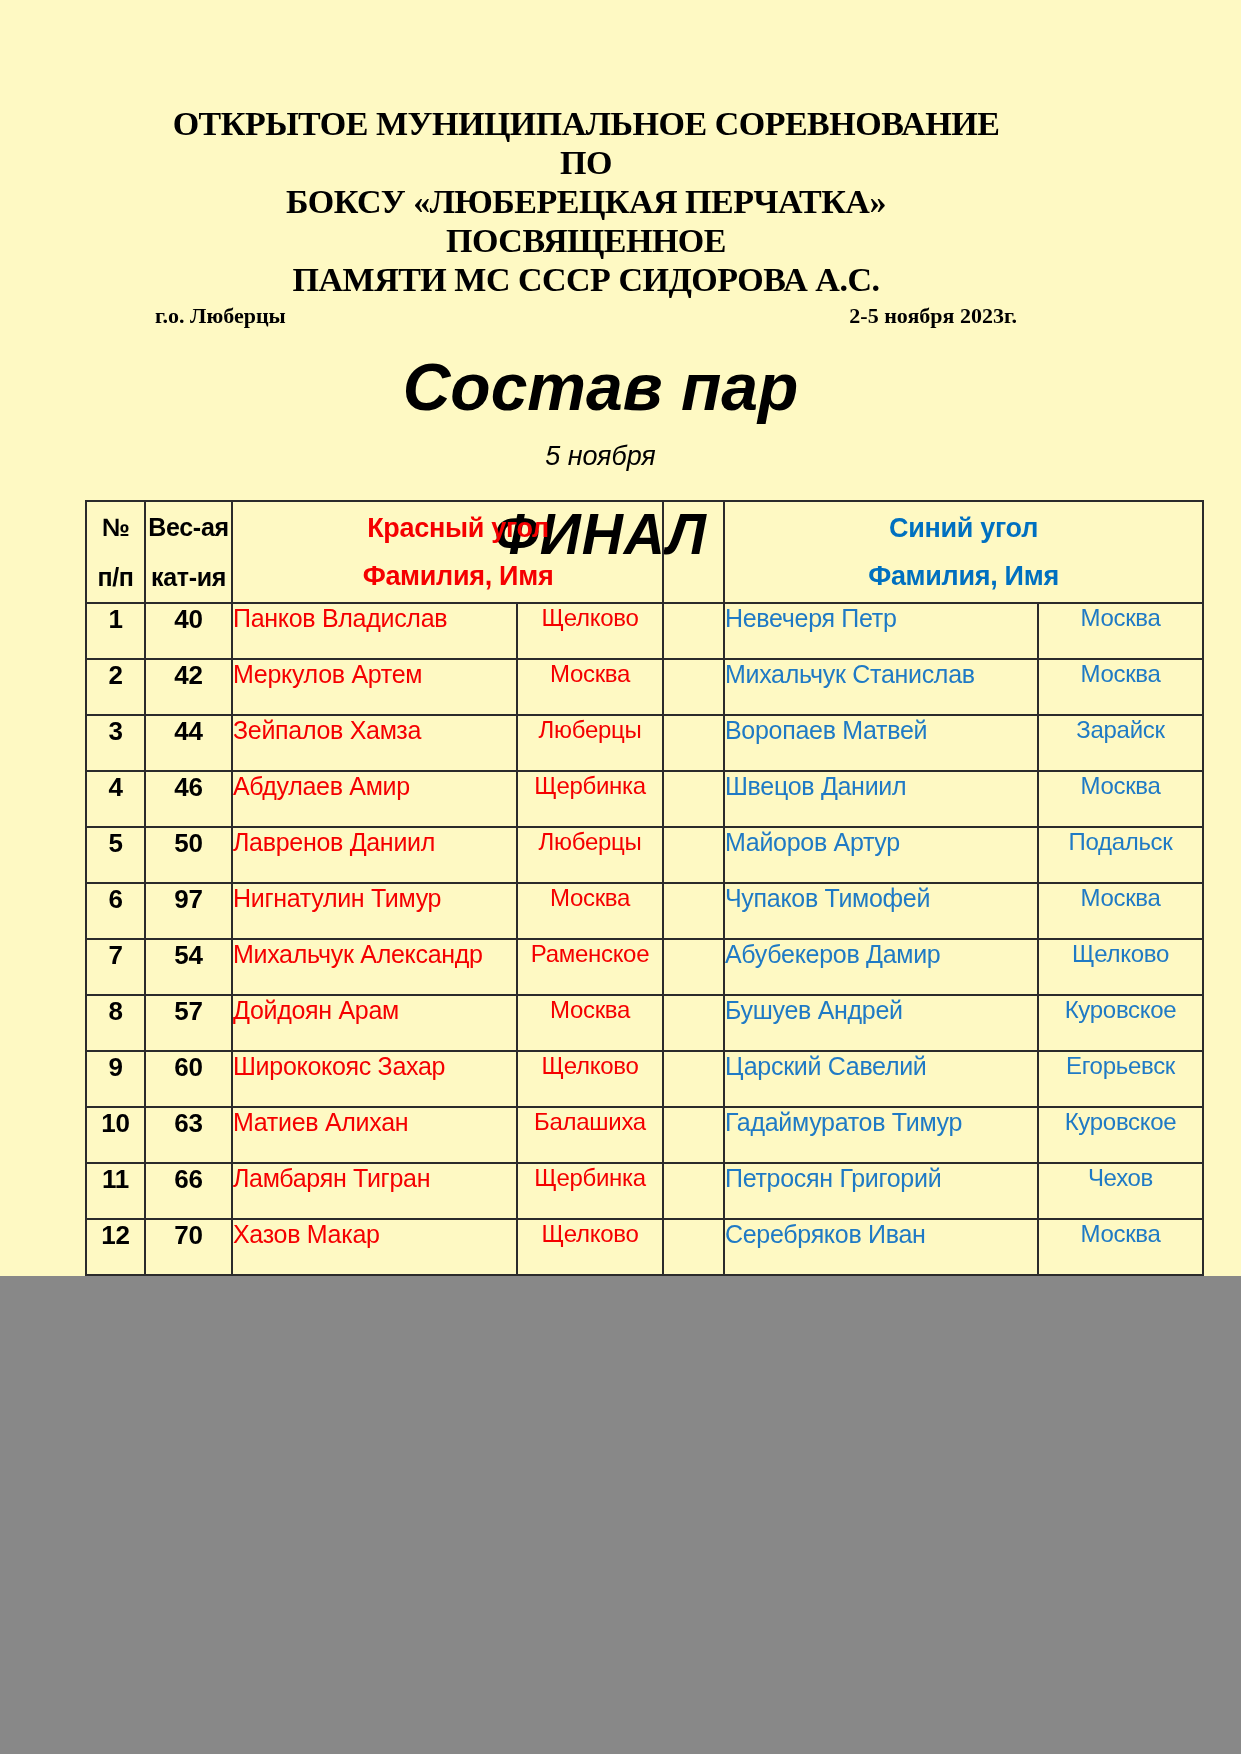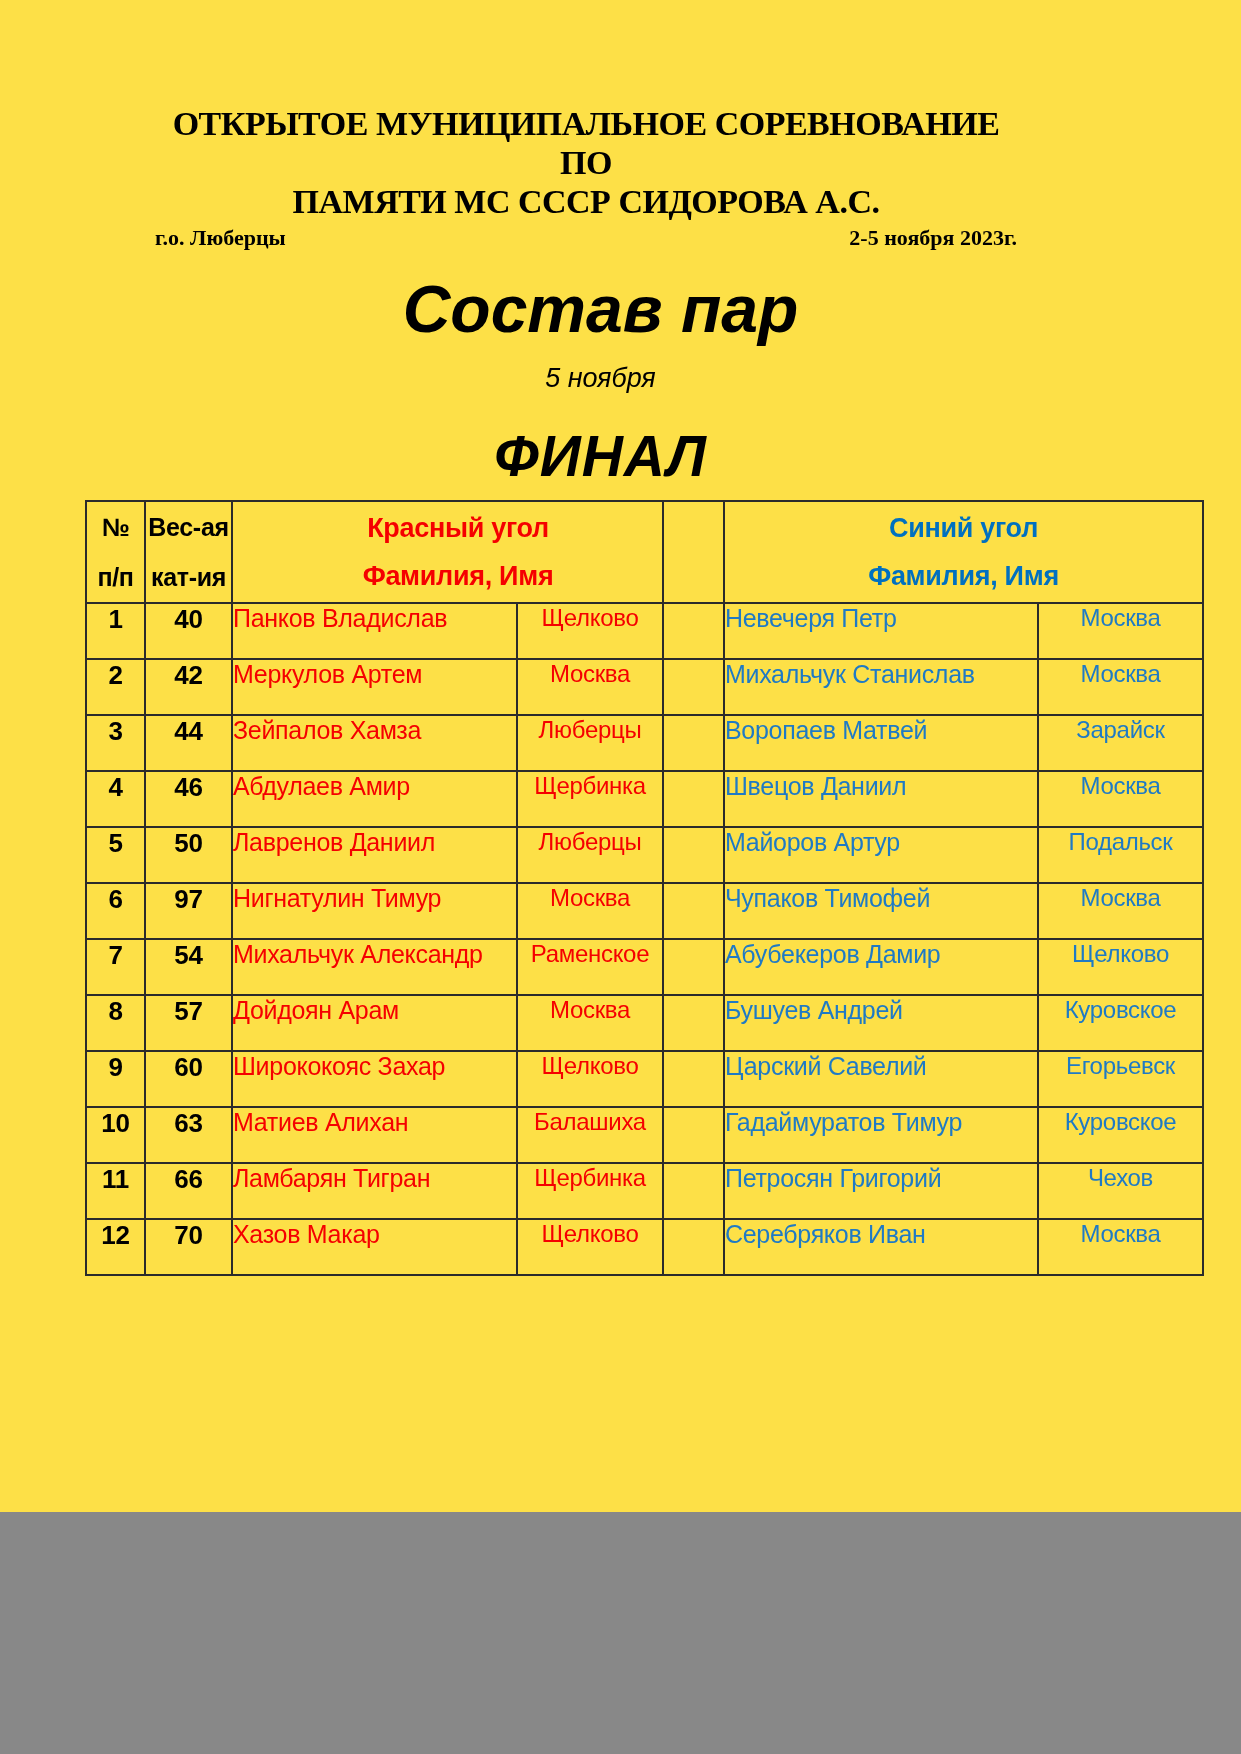--- a/index.html
+++ b/index.html
@@ -1,20 +1,20 @@
 <!DOCTYPE html>
 <html lang="ru" style="--red: #F50000; --blue: #1F7AC5; --blue-hdr: #0070C0;"><head>
 <meta charset="utf-8">
 <style>
   html,body{margin:0;padding:0;background:#888;}
   .page{
     position:relative;
-    width:1241px;height:1512px;
+    width:1241px;height:1276px;
     margin:0 auto;
-    background:#fde047;
+    background:#fef9c3;
     font-family:"Liberation Sans",sans-serif;
     color:#000;
     overflow:hidden;
   }
   
   .doc-title{
     margin:104px 224px 0 155px;
     text-align:center;
     font-family:"Liberation Serif",serif;
     font-weight:bold;
@@ -101,20 +101,21 @@
     font-size:27px;
   }
 </style>
 </head>
 <body>
 
 <div class="page">
 
   <div class="doc-title">
     <div>ОТКРЫТОЕ МУНИЦИПАЛЬНОЕ СОРЕВНОВАНИЕ ПО</div>
+    <div>БОКСУ «ЛЮБЕРЕЦКАЯ ПЕРЧАТКА» ПОСВЯЩЕННОЕ</div>
     <div>ПАМЯТИ МС СССР СИДОРОВА А.С.</div>
   </div>
 
   <div class="meta-row">
     <span>г.о. Люберцы</span>
     <span>2-5 ноября 2023г.</span>
   </div>
 
   <div class="hero">
     <div class="hero-title">Состав пар</div>

